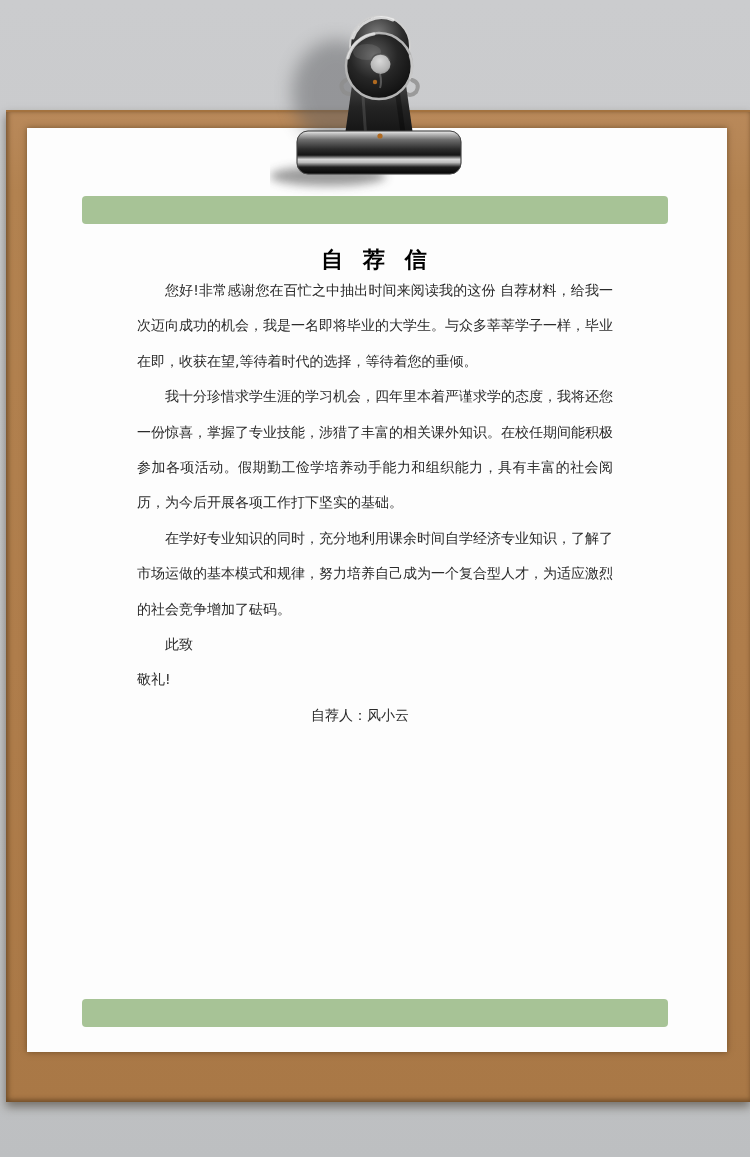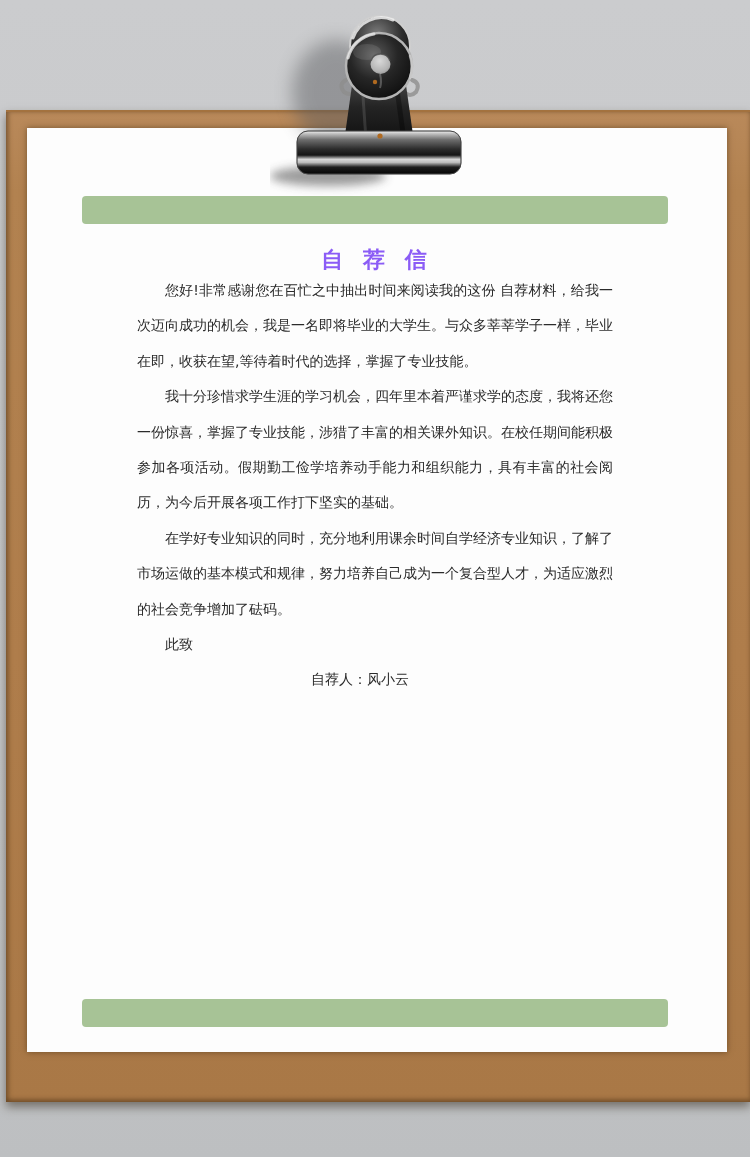--- a/index.html
+++ b/index.html
@@ -22,21 +22,21 @@
     box-shadow:0 0 6px rgba(60,40,15,.55);
   }
   .decor-bar{
     position:absolute;left:55px;width:586px;height:28px;border-radius:4px;
     background:#a7c396;
   }
   .decor-bar.top{top:68px;}
   .decor-bar.bottom{top:871px;}
   .title{
     position:absolute;top:117px;left:0;width:100%;margin:0;text-align:center;
-    font-size:22px;font-weight:600;color:#8b5cf6;letter-spacing:6px;
+    font-size:22px;font-weight:600;color:#000000;letter-spacing:6px;
     font-family:"DejaVu Serif","Liberation Serif",serif;
   }
   .letter-body{
     position:absolute;left:110px;top:145px;width:476px;
     font-size:14px;line-height:35.4px;color:#2b2b2b;text-align:justify;
   }
   .letter-body p{margin:0;padding:0;}
   .letter-body p.indent{text-indent:2em;}
   .letter-body p.signature{text-align:center;padding-right:30px;}
   
@@ -48,24 +48,25 @@
 <div class="scene">
 
   <div class="board"></div>
 
   <div class="paper">
     <div class="decor-bar top"></div>
 
     <h1 class="title">自 荐 信</h1>
 
     <div class="letter-body">
-      <p class="indent">您好!非常感谢您在百忙之中抽出时间来阅读我的这份 自荐材料，给我一次迈向成功的机会，我是一名即将毕业的大学生。与众多莘莘学子一样，毕业在即，收获在望,等待着时代的选择，掌握了专业技能。</p>
+      <p class="indent">您好!非常感谢您在百忙之中抽出时间来阅读我的这份 自荐材料，给我一次迈向成功的机会，我是一名即将毕业的大学生。与众多莘莘学子一样，毕业在即，收获在望,等待着时代的选择，等待着您的垂倾。</p>
       <p class="indent">我十分珍惜求学生涯的学习机会，四年里本着严谨求学的态度，我将还您一份惊喜，掌握了专业技能，涉猎了丰富的相关课外知识。在校任期间能积极参加各项活动。假期勤工俭学培养动手能力和组织能力，具有丰富的社会阅历，为今后开展各项工作打下坚实的基础。</p>
       <p class="indent">在学好专业知识的同时，充分地利用课余时间自学经济专业知识，了解了市场运做的基本模式和规律，努力培养自己成为一个复合型人才，为适应激烈的社会竞争增加了砝码。</p>
       <p class="indent">此致</p>
+      <p>敬礼!</p>
       <p class="signature">自荐人：风小云</p>
     </div>
 
     <div class="decor-bar bottom"></div>
   </div>
 
   <svg class="clip" viewBox="0 0 220 200">
     <defs>
       <radialGradient id="gDiscBack" cx="45%" cy="30%" r="75%">
         <stop offset="0%" stop-color="#7d7d7d"></stop>

